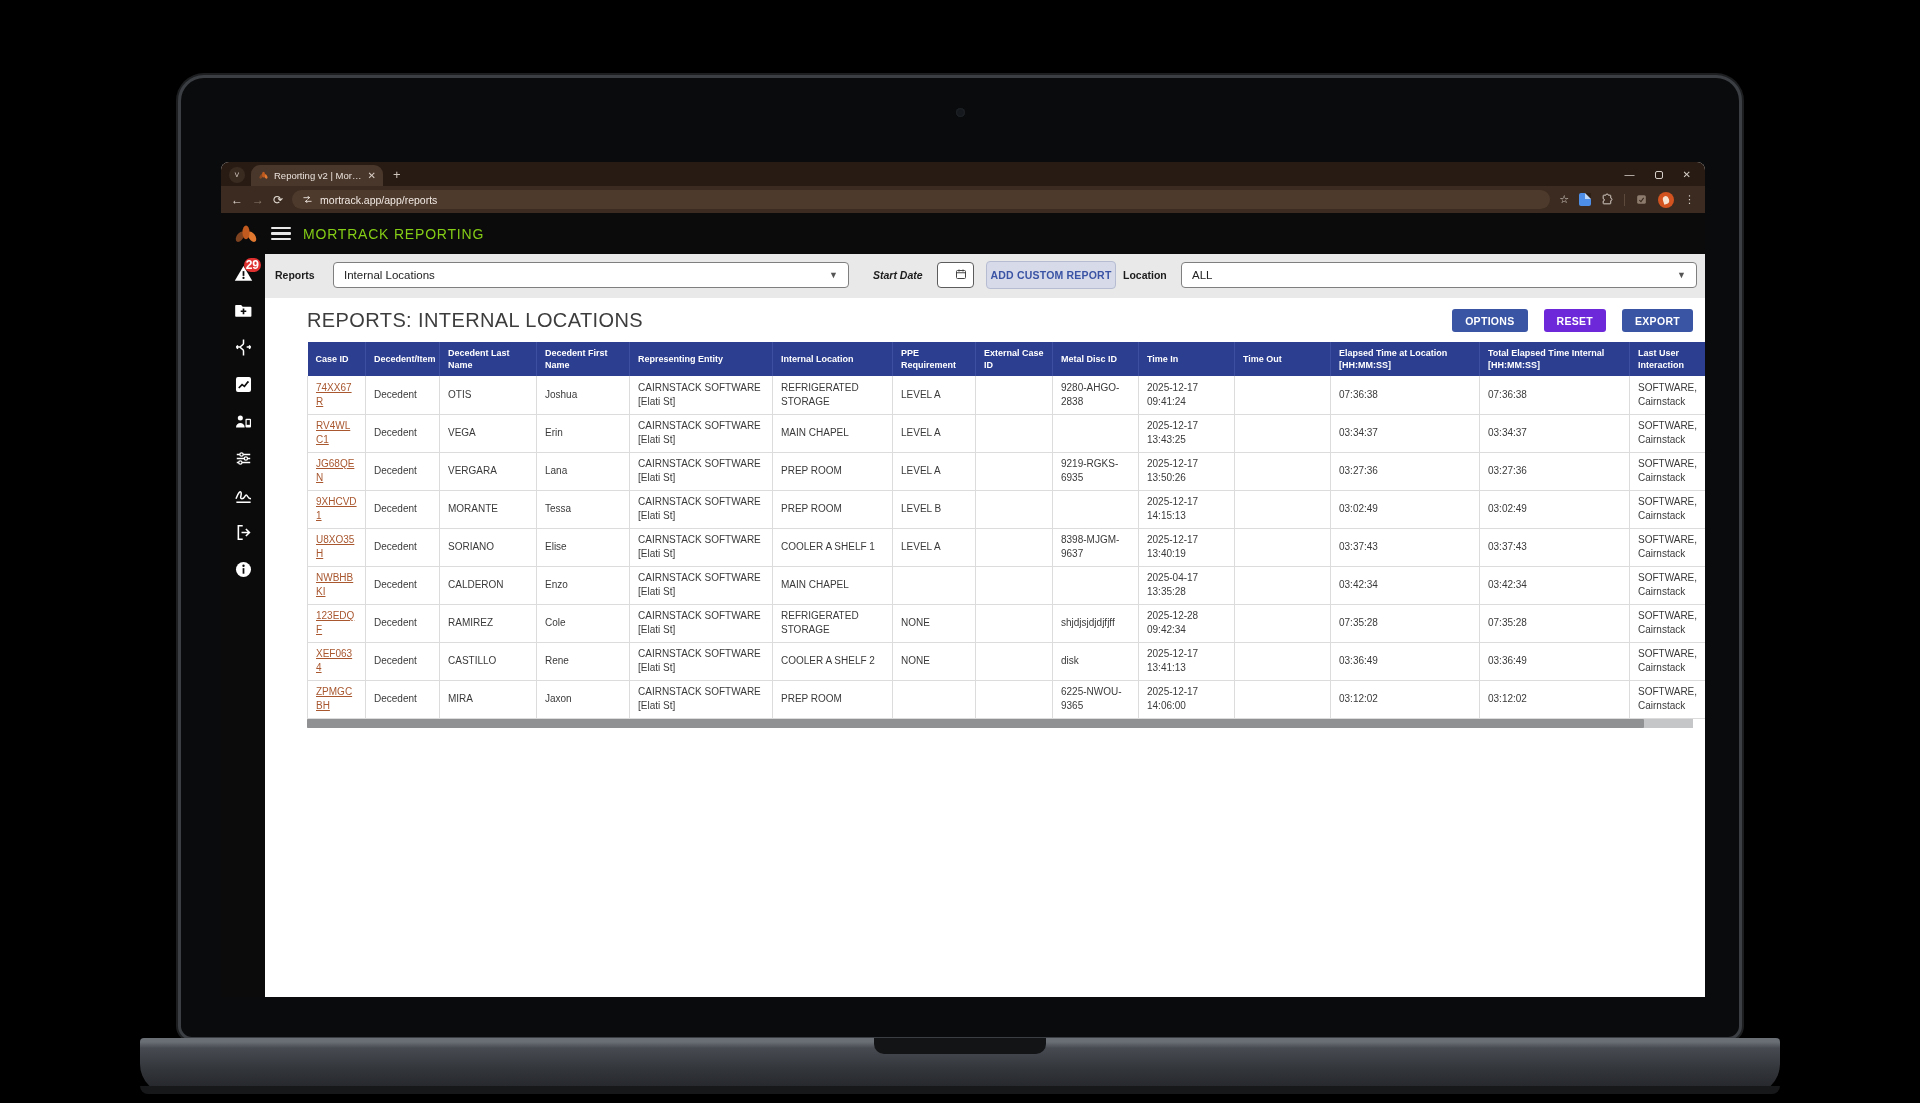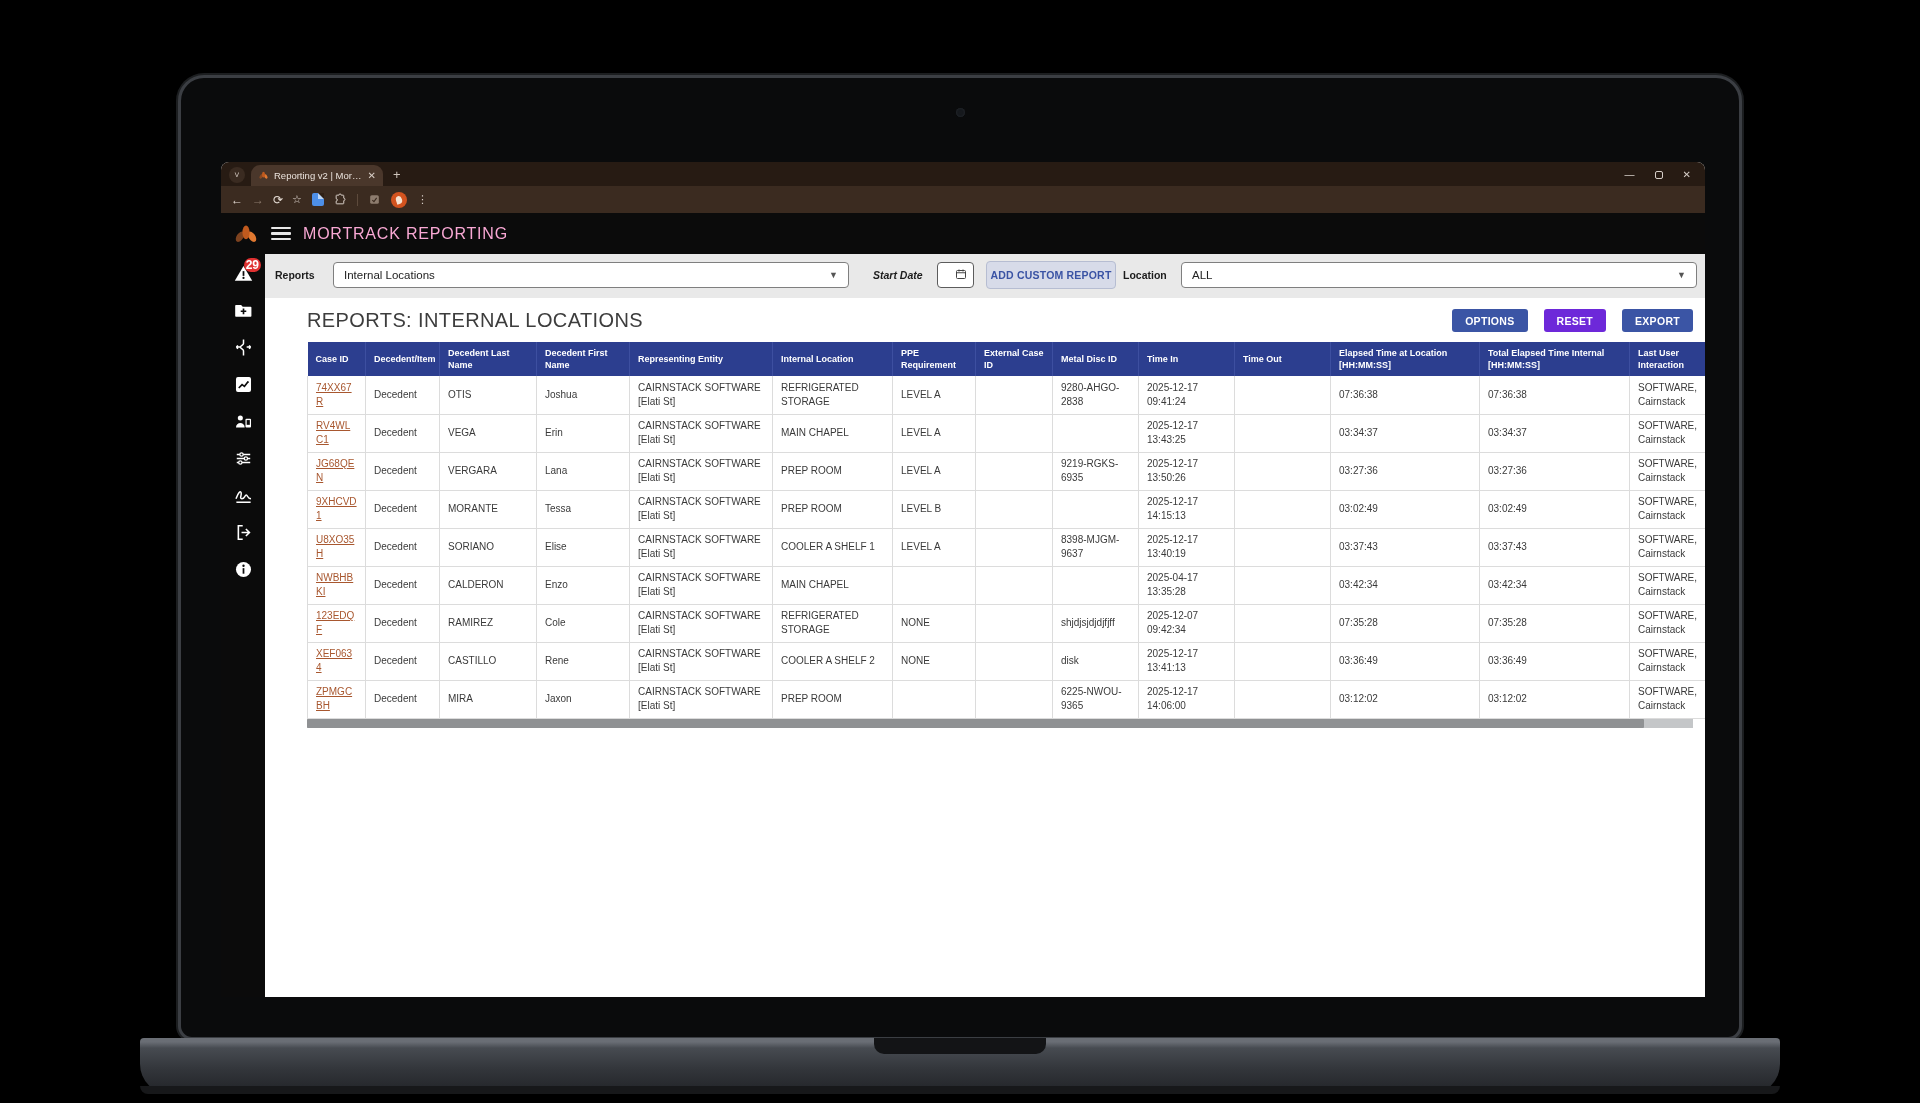--- a/index.html
+++ b/index.html
@@ -57,21 +57,21 @@
   .avatar { width:16px; height:16px; border-radius:50%; background:#d2531f; display:flex;
             align-items:center; justify-content:center; }
   .avatar i { width:6px; height:8px; background:#f6e3d2; border-radius:50% 50% 50% 0;
               transform:rotate(-18deg); }
   .kebab { color:#d9d0c9; font-size:11px; letter-spacing:0; }
 
   
   .app { flex:1; display:flex; flex-direction:column; background:#fff; min-height:0; }
   .appbar { height:41px; background:#0b0b0b; display:flex; align-items:center;
             padding:0 12px; gap:12px; flex:0 0 auto; }
-  .appbar h1 { color:#f9a8d4; font-size:16px; font-weight:500; letter-spacing:.8px; }
+  .appbar h1 { color:#84cc16; font-size:14px; font-weight:500; letter-spacing:.8px; }
   .burger { width:20px; display:flex; flex-direction:column; gap:3.5px; }
   .burger i { height:2.2px; background:#e8e8e8; border-radius:1px; }
   .appbody { flex:1; display:flex; min-height:0; }
 
   .sidenav { width:44px; background:#0b0b0b; display:flex; flex-direction:column;
              align-items:center; padding-top:9px; gap:17px; flex:0 0 auto; }
   .snitem { position:relative; width:22px; height:20px; display:flex; align-items:center;
             justify-content:center; }
   .snitem svg { width:19px; height:19px; }
   .badge { position:absolute; top:-5px; right:-7px; min-width:14px; height:14px;
@@ -152,20 +152,26 @@
           <span>—</span>
           <span class="wc-max"></span>
           <span>✕</span>
         </div>
       </div>
 
       <div class="toolbar">
         <span class="navic">←</span>
         <span class="navic dim">→</span>
         <span class="navic">⟳</span>
+        <div class="omnibox">
+          <svg width="11" height="11" viewBox="0 0 24 24">
+            <path d="M4 8h12M16 8l-3-3M16 8l-3 3M20 16H8M8 16l3-3M8 16l3 3" stroke="#e8dfd8" stroke-width="2" fill="none" stroke-linecap="round"></path>
+          </svg>
+          <span class="omni-url">mortrack.app/app/reports</span>
+        </div>
         <div class="tbr-right">
           <span class="star">☆</span>
           <span class="ext-blue"></span>
           <svg width="13" height="13" viewBox="0 0 24 24">
             <path d="M9 4a2.2 2.2 0 0 1 4.4 0H17a1 1 0 0 1 1 1v4.6a2.2 2.2 0 0 1 0 4.4V19a1 1 0 0 1-1 1H5a1 1 0 0 1-1-1v-4a2.2 2.2 0 0 0 0-4.4V5a1 1 0 0 1 1-1z" fill="none" stroke="#d9d0c9" stroke-width="1.8"></path>
           </svg>
           <span class="sep-v"></span>
           <svg width="13" height="13" viewBox="0 0 24 24">
             <rect x="4" y="4" width="16" height="16" rx="3" fill="#8d7c6e"></rect>
             <path d="M8 13l3 3 5-7" stroke="#3b2b20" stroke-width="2" fill="none"></path>
@@ -449,21 +455,21 @@
                     <tr>
                       <td><a class="case-link">123EDQF</a></td>
                       <td>Decedent</td>
                       <td>RAMIREZ</td>
                       <td>Cole</td>
                       <td>CAIRNSTACK SOFTWARE [Elati St]</td>
                       <td>REFRIGERATED STORAGE</td>
                       <td>NONE</td>
                       <td></td>
                       <td>shjdjsjdjdjfjff</td>
-                      <td>2025-12-07 09:42:34</td>
+                      <td>2025-12-28 09:42:34</td>
                       <td></td>
                       <td>07:35:28</td>
                       <td>07:35:28</td>
                       <td>SOFTWARE, Cairnstack</td>
                     </tr>
                     <tr>
                       <td><a class="case-link">XEF0634</a></td>
                       <td>Decedent</td>
                       <td>CASTILLO</td>
                       <td>Rene</td>

